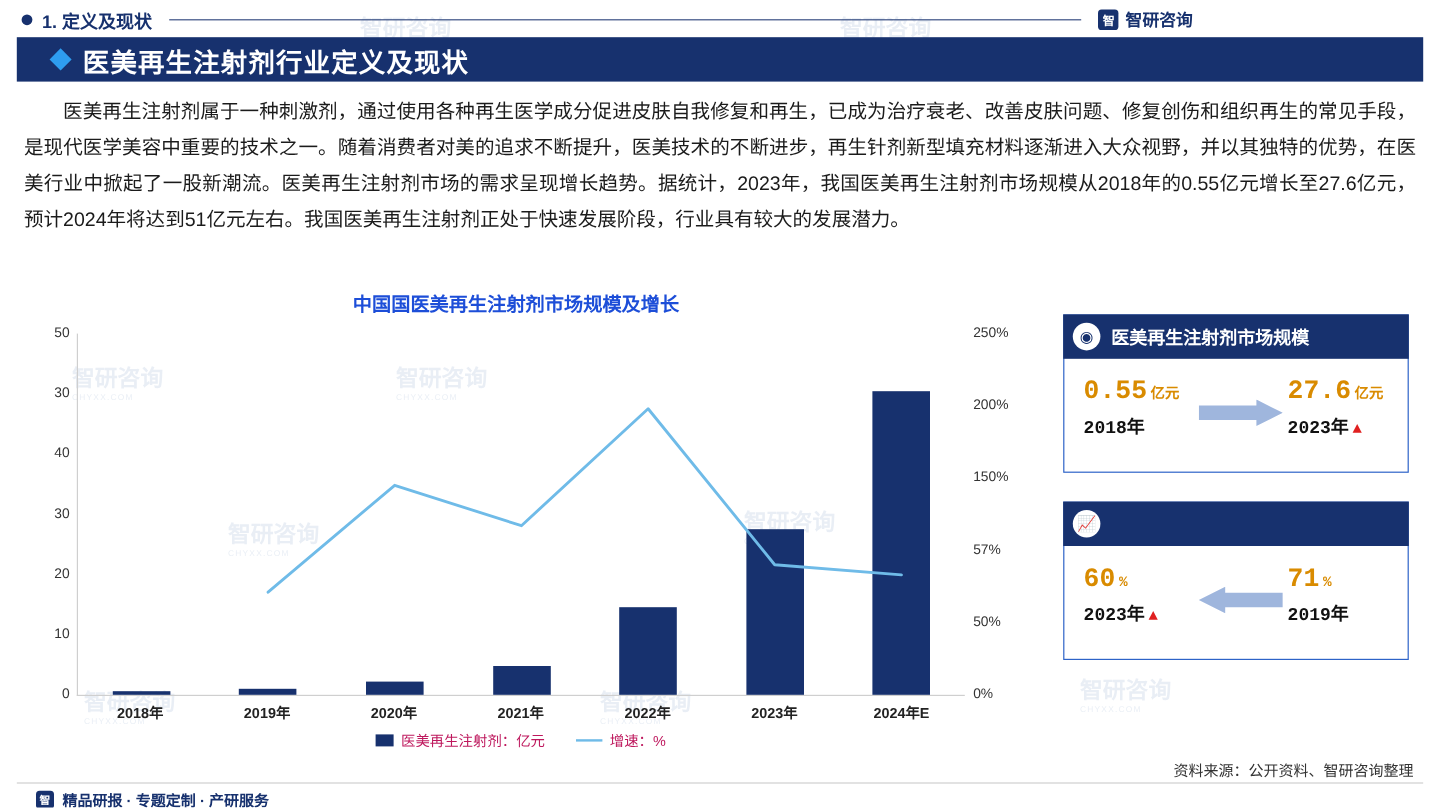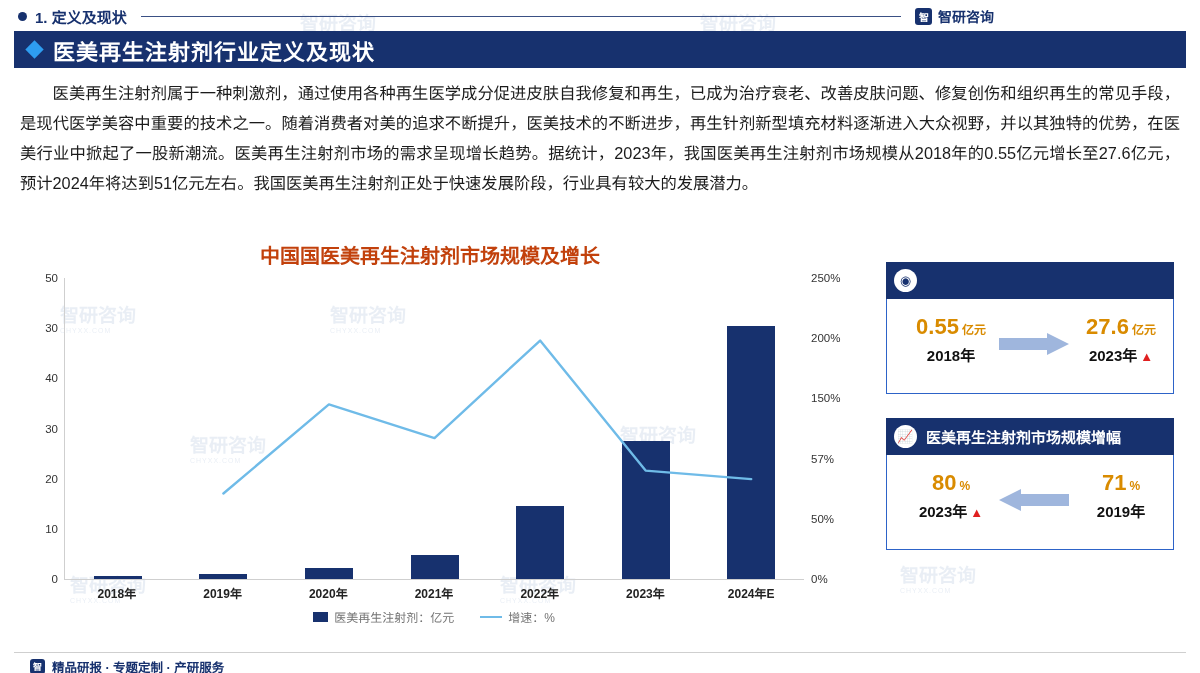--- a/index.html
+++ b/index.html
@@ -77,21 +77,21 @@
 
   
   .titleband {
     position: absolute;
     top: 31px; left: 14px;
     width: 1172px;
     height: 37px;
     background: #17316e;
     display: flex;
     align-items: center;
-    padding-left: 14px;
+    padding-left: 30px;
     box-sizing: border-box;
   }
   .titleband .diamond {
     width: 13px; height: 13px;
     background: #2e9df0;
     transform: rotate(45deg);
     margin-right: 12px;
     flex: 0 0 auto;
   }
   .titleband .t {
@@ -111,23 +111,23 @@
     text-align: justify;
     text-indent: 2em;
     color: #1b1b1b;
   }
 
   
   .chart-title {
     position: absolute;
     top: 240px; left: 0; width: 860px;
     text-align: center;
-    font-size: 20px;
-    font-weight: bold;
-    color: #c2410c;
+    font-size: 16px;
+    font-weight: bold;
+    color: #1d4ed8;
   }
   .chart-wrap {
     position: absolute;
     top: 268px; left: 16px;
     width: 856px;
     height: 350px;
   }
   .plot {
     position: absolute;
     left: 48px; top: 10px;
@@ -187,21 +187,21 @@
   }
   .legend {
     position: absolute;
     top: 340px; left: 48px;
     width: 740px;
     display: flex;
     justify-content: center;
     align-items: center;
     gap: 26px;
     font-size: 12px;
-    color: #737373;
+    color: #be185d;
   }
   .legend .item { display: flex; align-items: center; gap: 6px; }
   .swatch-bar { width: 15px; height: 10px; background: #17316e; display: inline-block; }
   .swatch-line { width: 22px; height: 0; border-top: 2.4px solid #6fbbe8; display: inline-block; }
 
   
   .card {
     position: absolute;
     left: 886px;
     width: 288px;
@@ -232,21 +232,21 @@
     color: #ffffff;
     font-size: 15px;
     font-weight: bold;
   }
   .card-body {
     position: relative;
     height: 93px;
   }
   .kv {
     position: absolute;
-    text-align: center;
+    font-family: Liberation Mono, monospace;
   }
   .kv .num {
     font-size: 22px;
     font-weight: bold;
     color: #d98b00;
     line-height: 1.05;
   }
   .kv .unit {
     font-size: 12px;
     color: #d98b00;
@@ -410,20 +410,21 @@
       <span class="item">
         <span class="swatch-line"></span>
         <span>增速：%</span>
       </span>
     </div>
   </div>
 
   <div class="card" id="card1">
     <div class="card-head">
       <span class="ic">◉</span>
+      <span class="ct">医美再生注射剂市场规模</span>
     </div>
     <div class="card-body">
       <div class="kv" style="left:16px; top:16px; width:96px;">
         <div>
           <span class="num">0.55</span><span class="unit">亿元</span>
         </div>
         <div class="yr">2018年</div>
       </div>
       <div class="arrow-r" style="left:112px;">
         <svg viewBox="0 0 70 22">
@@ -435,42 +436,42 @@
           <span class="num">27.6</span><span class="unit">亿元</span>
         </div>
         <div class="yr"><span>2023年</span><span class="up">▲</span></div>
       </div>
     </div>
   </div>
 
   <div class="card" id="card2">
     <div class="card-head">
       <span class="ic">📈</span>
-      <span class="ct">医美再生注射剂市场规模增幅</span>
     </div>
     <div class="card-body">
       <div class="kv" style="left:16px; top:16px; width:96px;">
         <div>
-          <span class="num">80</span><span class="unit">%</span>
+          <span class="num">60</span><span class="unit">%</span>
         </div>
         <div class="yr"><span>2023年</span><span class="up">▲</span></div>
       </div>
       <div class="arrow-l" style="left:112px;">
         <svg viewBox="0 0 70 22">
             <polygon points="70,5 22,5 22,0 0,11 22,22 22,17 70,17" fill="#9fb6dd"></polygon>
           </svg>
       </div>
       <div class="kv" style="left:186px; top:16px; width:96px;">
         <div>
           <span class="num">71</span><span class="unit">%</span>
         </div>
         <div class="yr">2019年</div>
       </div>
     </div>
   </div>
 
+  <div class="source">资料来源：公开资料、智研咨询整理</div>
   <div class="footer-rule"></div>
   <div class="footer">
     <span class="mark">智</span>
     <span>精品研报 · 专题定制 · 产研服务</span>
   </div>
 
 </div>
 
 </body></html>

